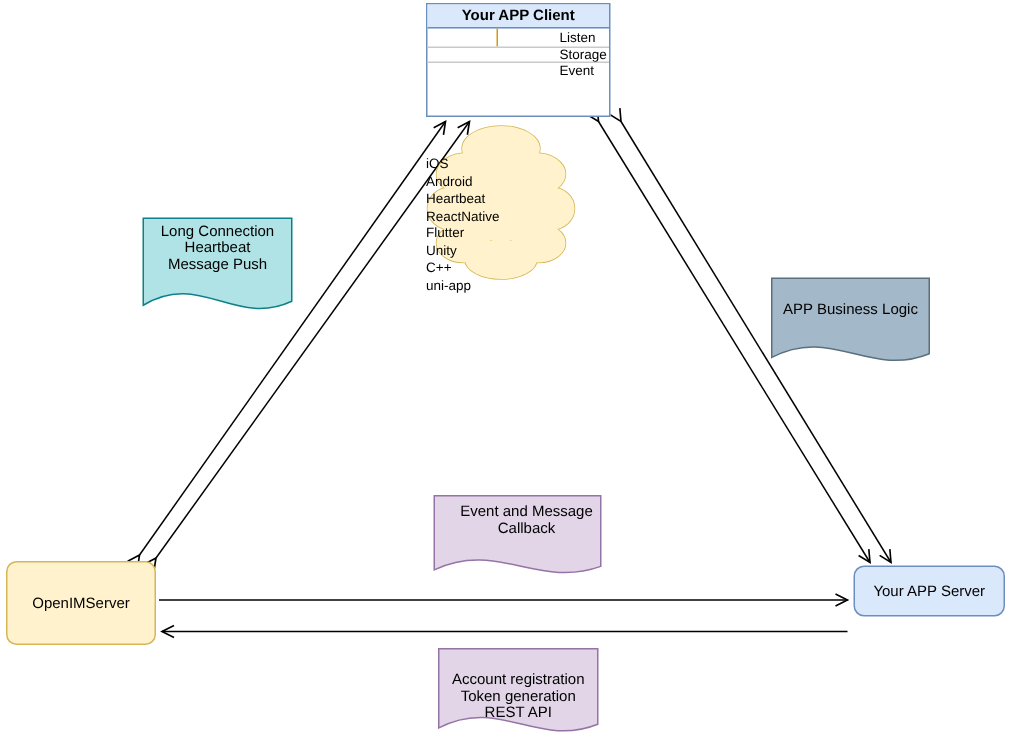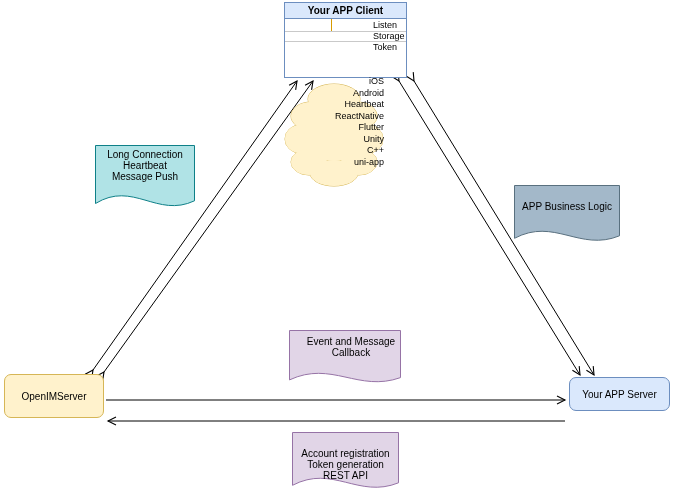--- a/index.html
+++ b/index.html
@@ -18,21 +18,21 @@
   .client-body{position:absolute;left:0;top:16px;right:0;bottom:0}
   .hline{position:absolute;left:0;right:0;height:1px;background:#c9c9c9}
   .vline{position:absolute;left:46px;top:0;width:1px;height:12px;background:#d79b00}
   .port{position:absolute;left:88px;font-size:9px;line-height:10px;white-space:nowrap}
   .sdk-box{position:absolute;left:-1px;top:51px;width:89px;height:25px;background:var(--yellow-fill);
            border:1px solid var(--yellow-stroke);display:flex;align-items:center;justify-content:center;
            font-size:10px;z-index:3}
   .cloud-svg{position:absolute;left:284px;top:83px;z-index:2;overflow:visible}
   .cb{fill:var(--yellow-fill);stroke:var(--yellow-stroke);stroke-width:1}
   .cf{fill:var(--yellow-fill);stroke:none}
-  .cloud-text{position:absolute;left:284px;top:76px;width:100px;z-index:3;text-align:right;
+  .cloud-text{position:absolute;left:284px;top:104px;width:100px;z-index:3;text-align:left;
               font-size:9px;line-height:11.5px}
   .callout{position:absolute;z-index:2}
   .callout svg{position:absolute;left:0;top:0;overflow:visible}
   .doc{stroke-width:1}
   .doc.teal{fill:var(--teal-fill);stroke:var(--teal-stroke)}
   .doc.gray{fill:var(--gray-fill);stroke:var(--gray-stroke)}
   .doc.purple{fill:var(--purple-fill);stroke:var(--purple-stroke)}
   .callout-text{position:relative;text-align:center;font-size:10px;line-height:11px;z-index:1}
 </style>
 </head>
@@ -55,21 +55,21 @@
   </svg>
 
   <div class="client-box">
     <div class="client-header">Your APP Client</div>
     <div class="client-body">
       <div class="vline"></div>
       <div class="hline" style="top:12px"></div>
       <div class="hline" style="top:22px"></div>
       <div class="port" style="top:1px">Listen</div>
       <div class="port" style="top:12px">Storage</div>
-      <div class="port" style="top:23px">Token</div>
+      <div class="port" style="top:23px">Event</div>
     </div>
   </div>
 
   <svg class="cloud-svg" width="100" height="104" viewBox="0 0 100 104">
     <ellipse class="cb" cx="50" cy="16" rx="26" ry="15"></ellipse>
     <ellipse class="cb" cx="27" cy="33" rx="20" ry="14"></ellipse>
     <ellipse class="cb" cx="73" cy="33" rx="20" ry="14"></ellipse>
     <ellipse class="cb" cx="16" cy="56" rx="15" ry="14"></ellipse>
     <ellipse class="cb" cx="84" cy="56" rx="15" ry="14"></ellipse>
     <ellipse class="cb" cx="25" cy="79" rx="18" ry="13"></ellipse>
@@ -131,16 +131,16 @@
     <svg width="107" height="62" viewBox="0 0 107 62">
       <path class="doc purple" d="M0.5,0.5 H106.5 V50.8 C66.3,67 40.7,32.2 0.5,53.3 Z"></path>
     </svg>
     <div class="callout-text" style="padding-top:16px">
       <div>Account registration</div>
       <div>Token generation</div>
       <div>REST API</div>
     </div>
   </div>
 
-  <div class="node yellow" style="left:4px;top:374px;width:100px;height:44px">OpenIMServer</div>
+  <div class="node yellow" style="left:4px;top:374px;width:100px;height:56px">OpenIMServer</div>
   <div class="node blue" style="left:569px;top:377px;width:101px;height:34px">Your APP Server</div>
 
 </div>
 
 </body></html>

